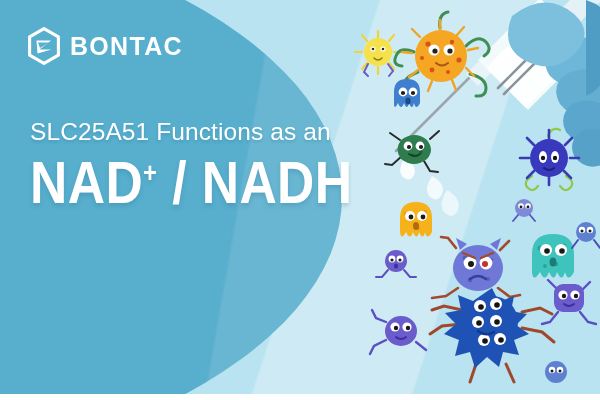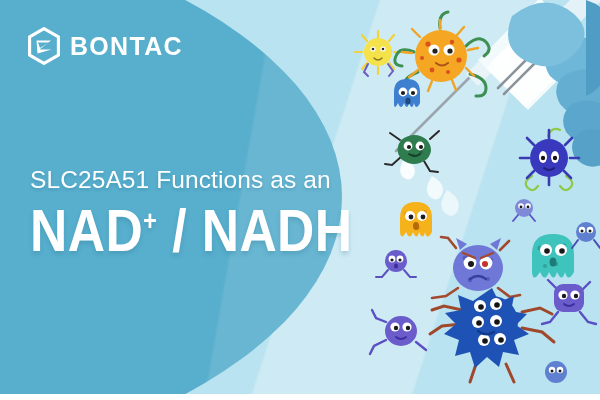--- a/index.html
+++ b/index.html
@@ -71,21 +71,20 @@
     line-height: 1;
     white-space: nowrap;
   }
 
   
   .headline-block {
     position: absolute;
     left: 30px;
     top: 118px;
     width: 330px;
-    margin-top: 48px;
   }
   .kicker {
     color: #ffffff;
     font-size: 24.5px;
     font-weight: normal;
     line-height: 1.12;
     letter-spacing: 0.1px;
     text-shadow: 0 2px 3px rgba(40,110,135,0.28);
     white-space: nowrap;
   }

